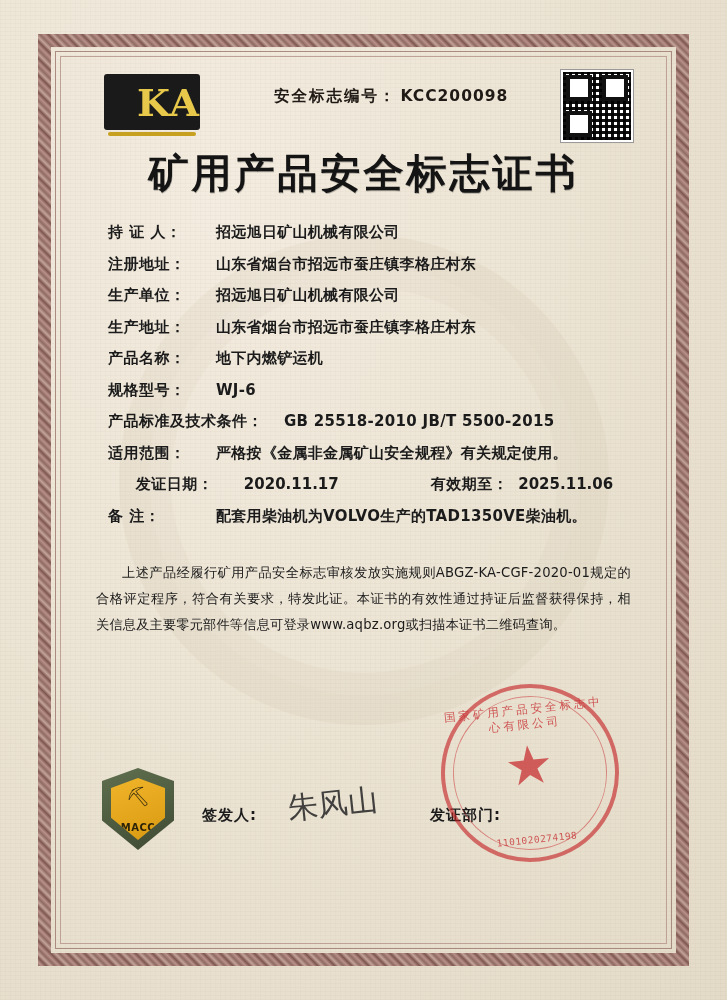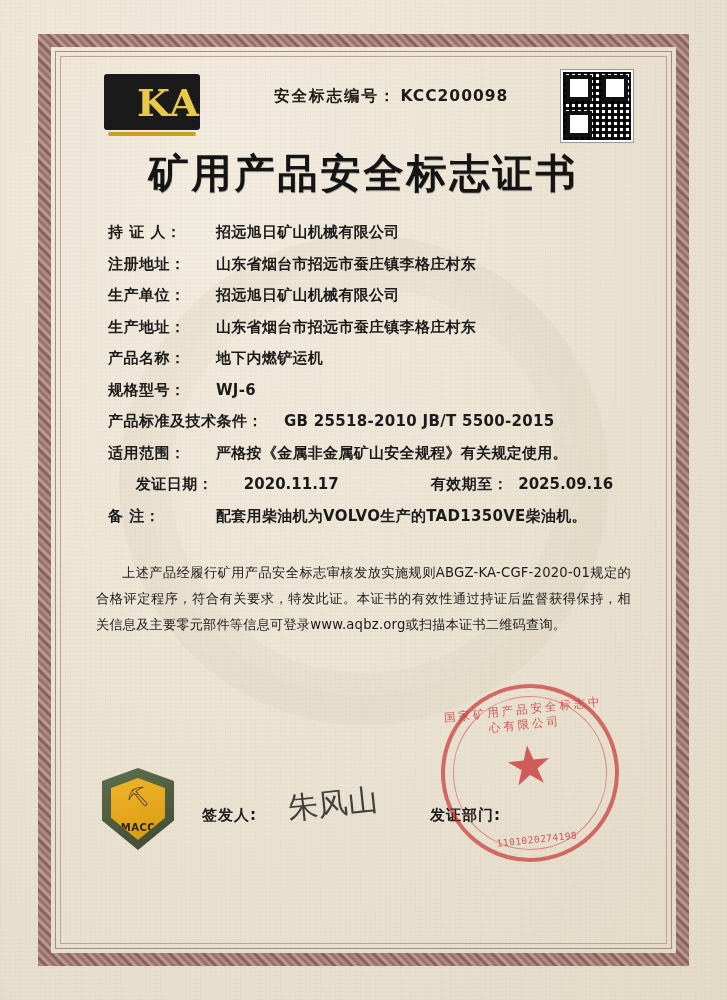--- a/index.html
+++ b/index.html
@@ -395,21 +395,21 @@
       <div class="field-row">
         <span class="field-label">适用范围：</span>
         <span class="field-value">严格按《金属非金属矿山安全规程》有关规定使用。</span>
       </div>
 
       <div class="row-dates">
         <span class="lbl lbl-issue">发证日期：</span>
         <span class="val" style="margin-left:0">2020.11.17</span>
         <span class="seg2">
           <span class="lbl">有效期至：</span>
-          <span class="val">2025.09.16</span>
+          <span class="val">2025.11.06</span>
         </span>
       </div>
 
       <div class="field-row">
         <span class="field-label">备    注：</span>
         <span class="field-value">配套用柴油机为VOLVO生产的TAD1350VE柴油机。</span>
       </div>
 
     </div>
 

